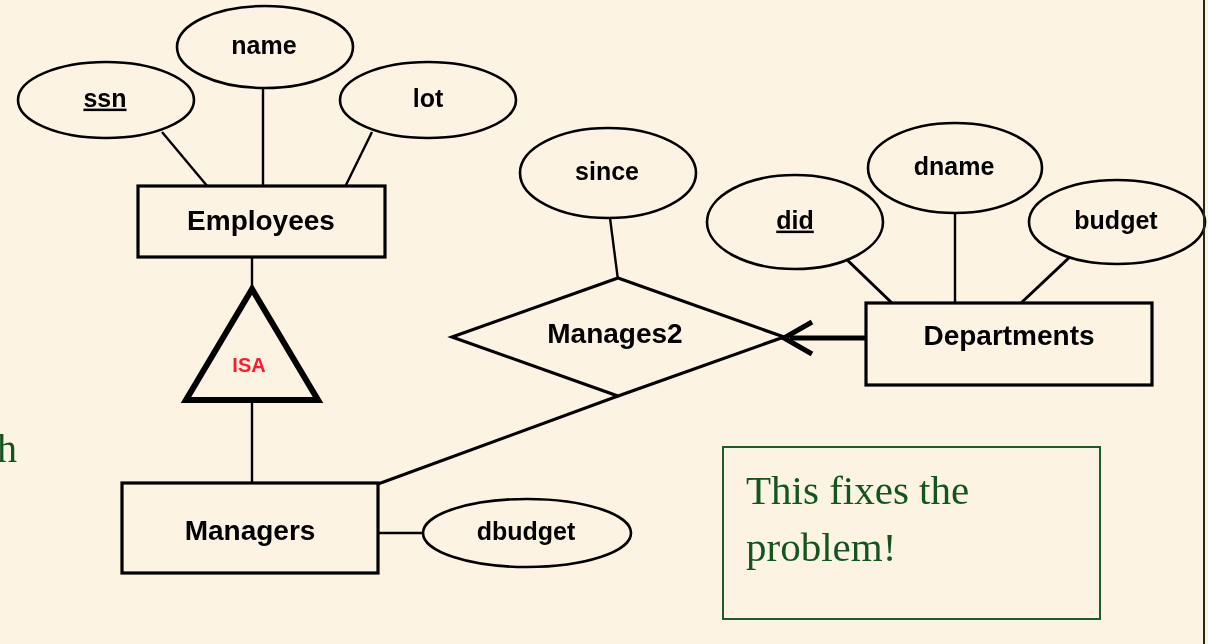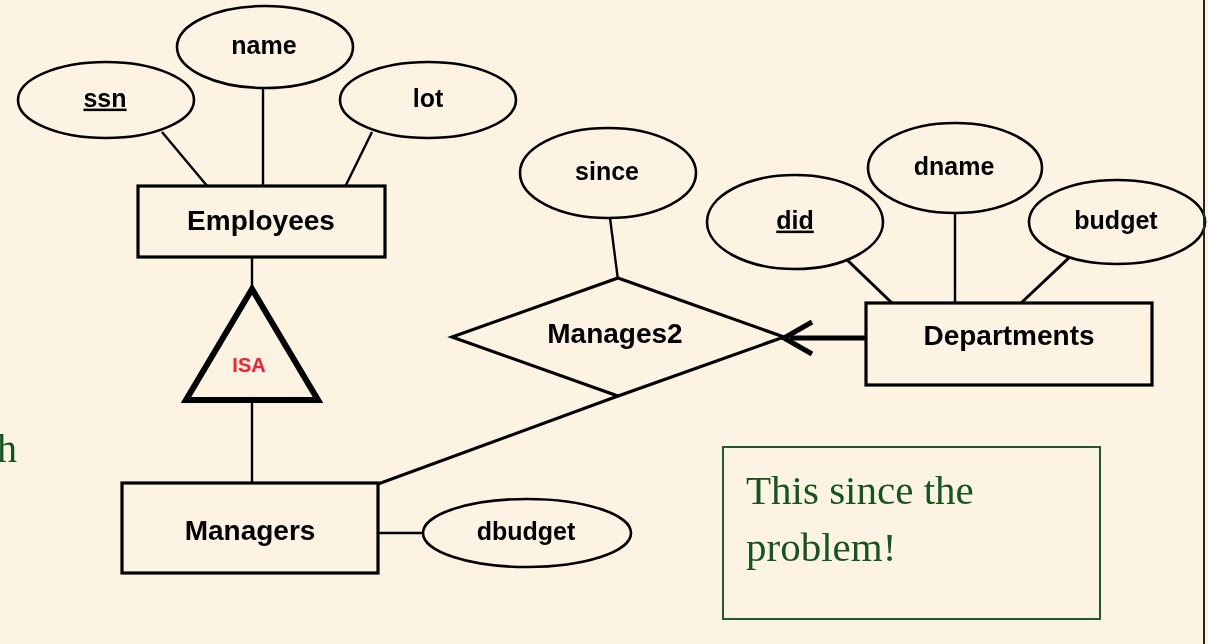--- a/index.html
+++ b/index.html
@@ -205,19 +205,19 @@
     <g>
       <ellipse class="shape-thin" cx="527" cy="533" rx="104" ry="34"></ellipse>
       <text class="attr-label" x="526" y="533">dbudget</text>
     </g>
 
   </svg>
 
   <div class="fragment-text" id="frag-th">th</div>
 
   <div class="note-box">
-    <div class="note-text">This since the
+    <div class="note-text">This fixes the
 problem!</div>
   </div>
 
   <div class="slide-border"></div>
 
 </div>
 
 </body></html>

